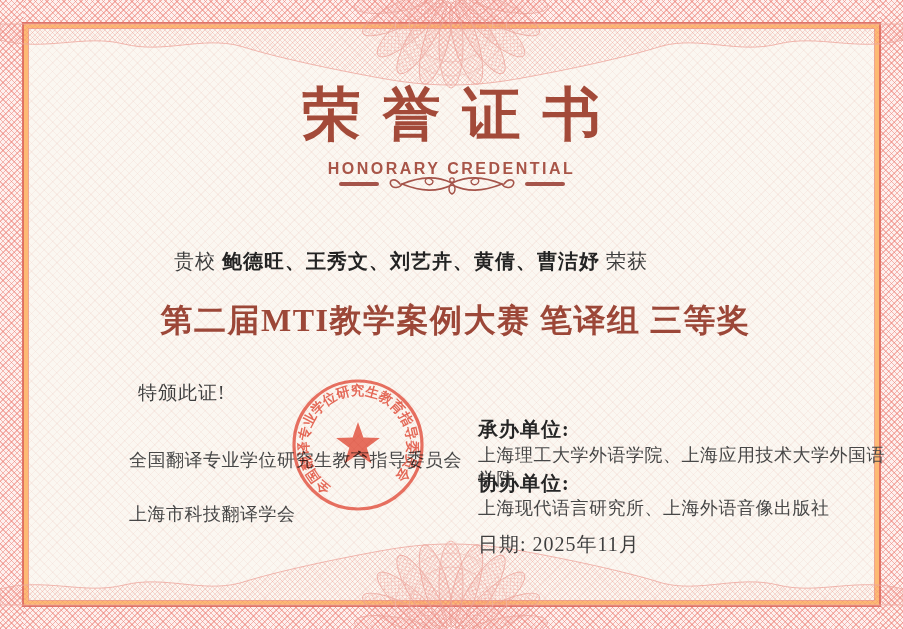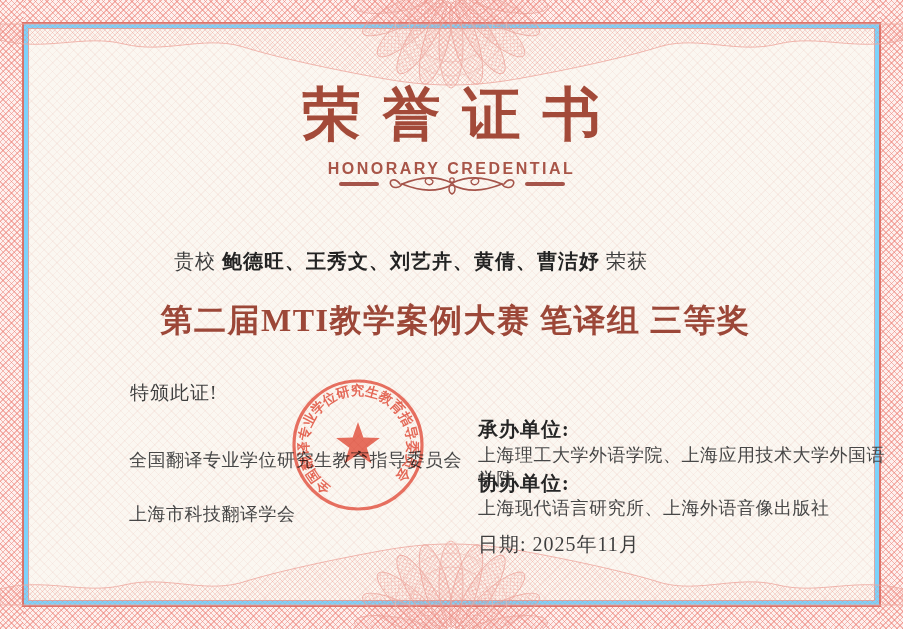--- a/index.html
+++ b/index.html
@@ -1,19 +1,19 @@
 <!DOCTYPE html>
 <html><head>
 <meta charset="utf-8">
 <style>
   * { margin:0; padding:0; box-sizing:border-box; }
   html,body { width:903px; height:629px; overflow:hidden; background:#fff;
     font-family:"Liberation Serif","DejaVu Serif",serif; }
 
-  .cert { position:relative; width:903px; height:629px; background:#7dd3fc; overflow:hidden; }
+  .cert { position:relative; width:903px; height:629px; background:#fdba74; overflow:hidden; }
 
   
   .band { position:absolute; background-color:#fdf0ee;
     background-image:
       repeating-linear-gradient(45deg, rgba(236,122,112,0.50) 0 1px, transparent 1px 4px),
       repeating-linear-gradient(-45deg, rgba(236,122,112,0.50) 0 1px, transparent 1px 4px); }
   .band.top    { left:0; top:0; width:903px; height:23px; }
   .band.bottom { left:0; bottom:0; width:903px; height:23px; }
   .band.left   { left:0; top:0; width:23px; height:629px; }
   .band.right  { right:0; top:0; width:23px; height:629px; }
@@ -45,21 +45,21 @@
   .flourish { position:absolute; top:172px; left:50%; transform:translateX(-50%); }
 
   .addressee { position:absolute; left:129px; top:217px; font-size:21px; letter-spacing:1px; color:#3d3d3d; }
 
   .recipients-line { position:absolute; left:174px; top:248px; font-size:20px; letter-spacing:1px; color:#3d3d3d; }
   .recipients-line .names { font-weight:700; color:#232323; }
 
   .award { position:absolute; top:299px; left:4px; width:100%; text-align:center;
     font-size:32px; font-weight:700; color:#9c4738; letter-spacing:1.5px; }
 
-  .closing { position:absolute; left:130px; top:380px; font-size:19px; letter-spacing:1px; }
+  .closing { position:absolute; left:138px; top:380px; font-size:19px; letter-spacing:1px; }
 
   .org-label { position:absolute; font-size:20px; font-weight:700; color:#262626; letter-spacing:1px; }
   .org-value { position:absolute; font-size:18px; color:#474747; letter-spacing:0.5px; }
 
   .col-l { left:129px; }
   .col-r { left:478px; }
 
   .date-line { position:absolute; left:478px; top:531px; font-size:20px; color:#3e3e3e; letter-spacing:1px; }
 
   

